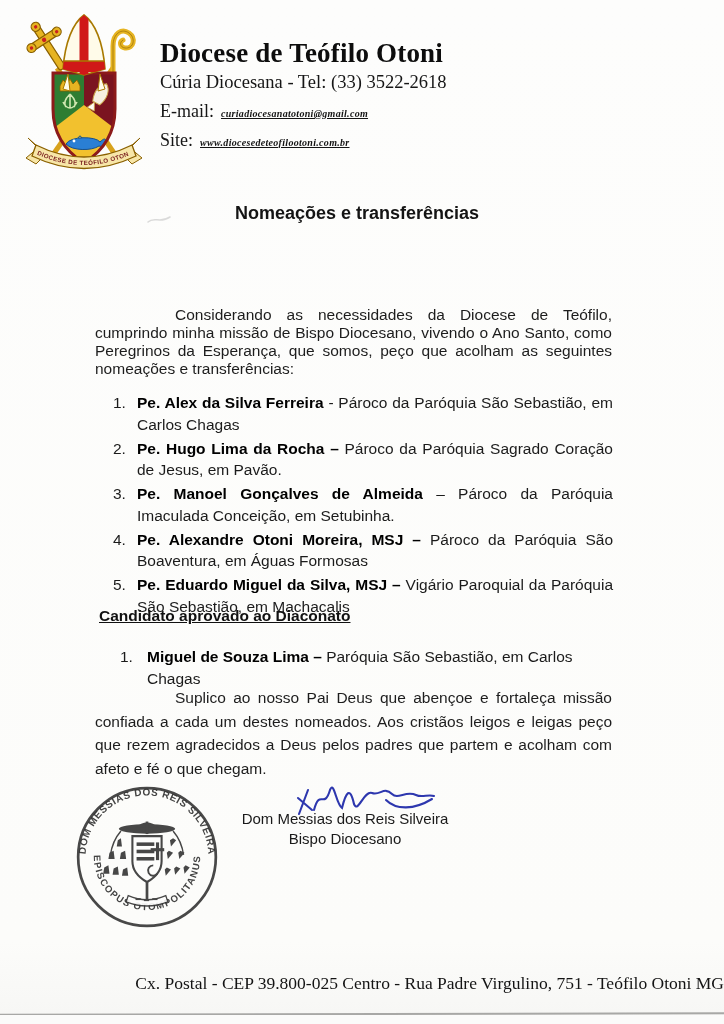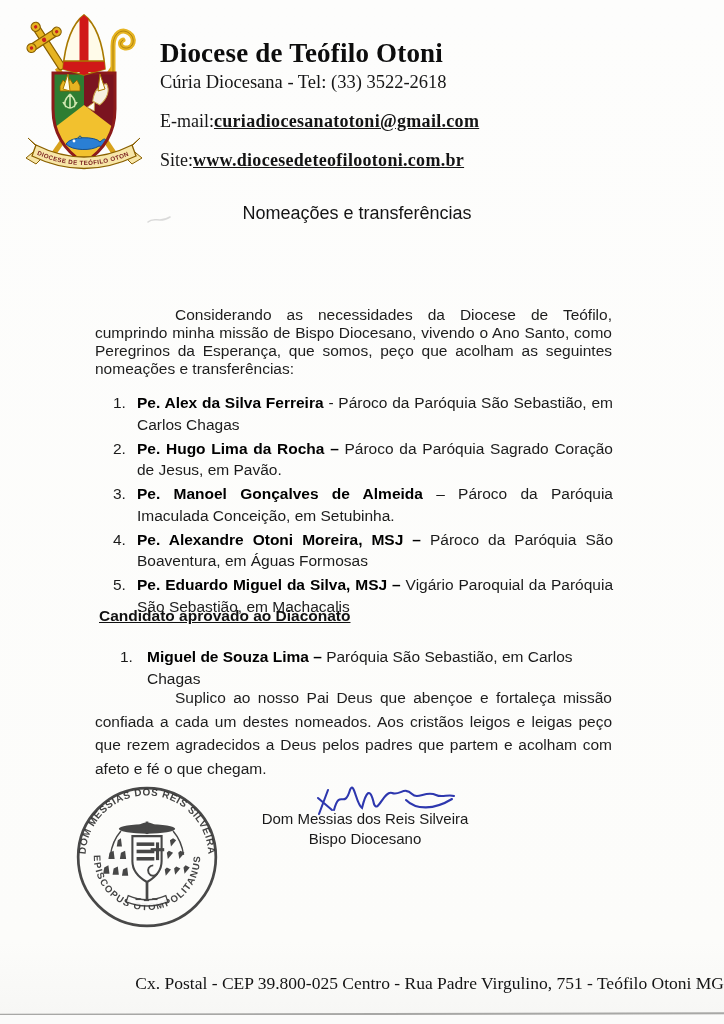--- a/index.html
+++ b/index.html
@@ -8,46 +8,46 @@
     position:relative; width:724px; height:1024px; overflow:hidden;
     background:linear-gradient(180deg,#fdfdfc 0%, #fcfcfa 92%, #f7f7f5 99%, #ededeb 100%);
     font-family:"Liberation Sans", sans-serif;
     color:#1b1b1b;
   }
   
   .crest { position:absolute; left:16px; top:12px; width:136px; height:166px; }
   .header-text { position:absolute; left:160px; top:38px; width:460px; font-family:"Liberation Serif", serif; }
   .org-name { font-size:27px; font-weight:700; color:#0d0d0d; letter-spacing:0.2px; }
   .org-line { font-size:18.5px; margin-top:3px; color:#161616; }
-  .contact-row { font-size:18px; margin-top:18px; color:#161616; display:flex; align-items:baseline; }
-  .contact-value { font-size:18px; text-decoration:underline; letter-spacing:0.3px; color:#141414; font-weight:600; }
+  .contact-row { font-size:18px; margin-top:8px; color:#161616; display:flex; align-items:baseline; gap:7px; }
+  .contact-value { font-size:10px; text-decoration:underline; letter-spacing:0.3px; color:#141414; font-weight:600;font-style:italic; }
   
   .title-block { position:absolute; top:198px; left:0; right:10px; text-align:center;
-                 font-size:18px; font-weight:400; line-height:30px; color:#141414; }
+                 font-size:18px; font-weight:700; line-height:30px; color:#141414; }
   .pen-mark { position:absolute; left:146px; top:212px; opacity:.5; }
   
   .intro, .closing {
     position:absolute; left:95px; width:517px; font-size:15.5px; line-height:18px;
     text-align:justify; text-indent:80px; color:#1d1d1d;
   }
   .intro { top:306px; }
   .closing { top:686px; line-height:23.5px; }
   .num-list { position:absolute; left:113px; top:392px; width:500px; }
   .num-item { display:flex; margin-bottom:2.5px; font-size:15.5px; line-height:21.5px; }
   .num-item .num { width:24px; flex:0 0 24px; }
   .num-item .txt { flex:1; text-align:justify; }
   .bold-name { font-weight:700; color:#000; }
   .deacon-heading { position:absolute; left:99px; top:607px; font-size:15.5px; font-weight:700;
                     text-decoration:underline; color:#111; }
   .deacon-item { position:absolute; left:120px; top:646px; width:500px; display:flex;
                  font-size:15.5px; line-height:21.5px; }
   .deacon-item .num { width:27px; flex:0 0 27px; }
   
   .seal { position:absolute; left:74px; top:784px; width:146px; height:146px; opacity:.92; }
-  .sig-block { position:absolute; left:248px; top:780px; width:234px; text-align:center; }
+  .sig-block { position:absolute; left:228px; top:780px; width:234px; text-align:center; }
   .sig-scrawl { display:block; margin:0 auto -12px 62px; }
   .sig-name { font-size:15px; color:#1a1a1a; margin-top:0; }
   .sig-role { font-size:15px; color:#1a1a1a; margin-top:3px; }
   
   .footer { position:absolute; top:973px; left:0; right:0; text-align:right;
             font-family:"Liberation Serif", serif; font-size:17.5px; color:#141414; }
   .page-edge { position:absolute; left:0; right:0; top:1013px; height:1.6px; background:#a8a8a6;
                transform:rotate(-0.12deg); }
   .page-edge2 { position:absolute; left:0; right:0; top:1015px; bottom:0; background:#fbfbfa; }
 </style>

